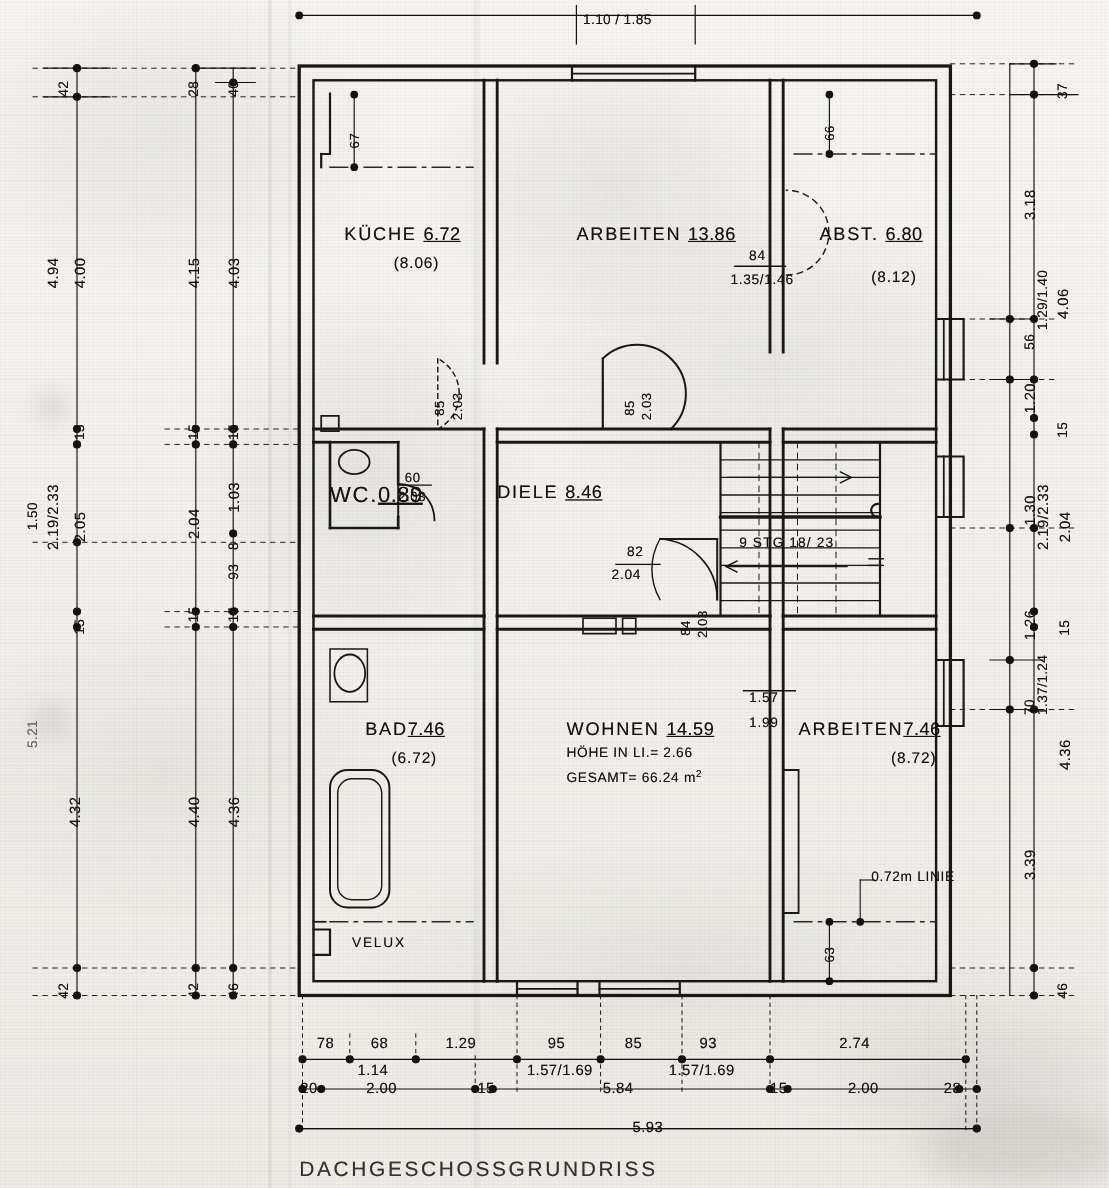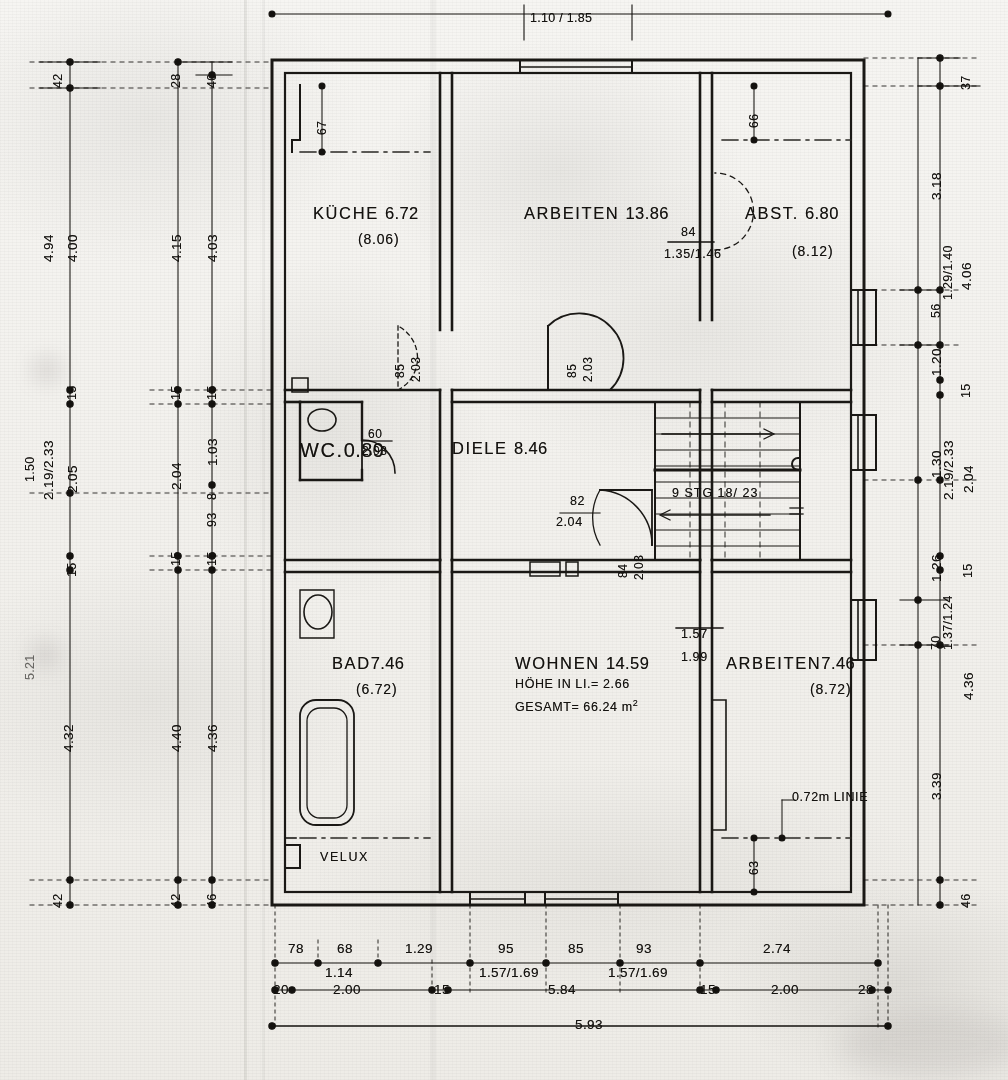--- a/index.html
+++ b/index.html
@@ -33,21 +33,21 @@
   }
   
   .crease{position:absolute;top:0;bottom:0;width:3px;background:rgba(90,88,82,.10);}
   .smudge{position:absolute;border-radius:50%;background:rgba(105,103,97,.13);filter:blur(9px);}
 
   
   #plan{position:absolute;inset:0;}
   svg{position:absolute;inset:0;}
   .lbl{position:absolute;white-space:nowrap;line-height:1;}
   .room{font-size:16.5px;letter-spacing:1.6px;font-weight:400;}
-  .room b{font-weight:400;letter-spacing:.4px;}
+  .room b{font-weight:400;letter-spacing:.4px;text-decoration:underline;}
   .sub{font-size:14px;letter-spacing:.8px;}
   .small{font-size:12.5px;letter-spacing:.6px;}
   .tiny{font-size:12px;letter-spacing:.5px;}
   .dim{font-size:13.5px;letter-spacing:.4px;}
   .dimS{font-size:12.5px;letter-spacing:.3px;}
   .rot{transform-origin:0 0;transform:rotate(-90deg);}
   .title{font-size:19px;letter-spacing:2.4px;}
   
   .lbl{text-shadow:0 0 .6px rgba(20,18,15,.55);}
 </style>
@@ -518,14 +518,15 @@
 <div class="lbl dim" style="left:273px;top:983px">20</div>
 <div class="lbl dim" style="left:333px;top:983px">2.00</div>
 <div class="lbl dim" style="left:434px;top:983px">15</div>
 <div class="lbl dim" style="left:548px;top:983px">5.84</div>
 <div class="lbl dim" style="left:700px;top:983px">15</div>
 <div class="lbl dim" style="left:771px;top:983px">2.00</div>
 <div class="lbl dim" style="left:858px;top:983px">28</div>
 
 <div class="lbl dim" style="left:575px;top:1018px">5.93</div>
 
+<div class="lbl title" style="left:272px;top:1054px;opacity:.85">DACHGESCHOSSGRUNDRISS</div>
 
 </div>
 
 </body></html>

